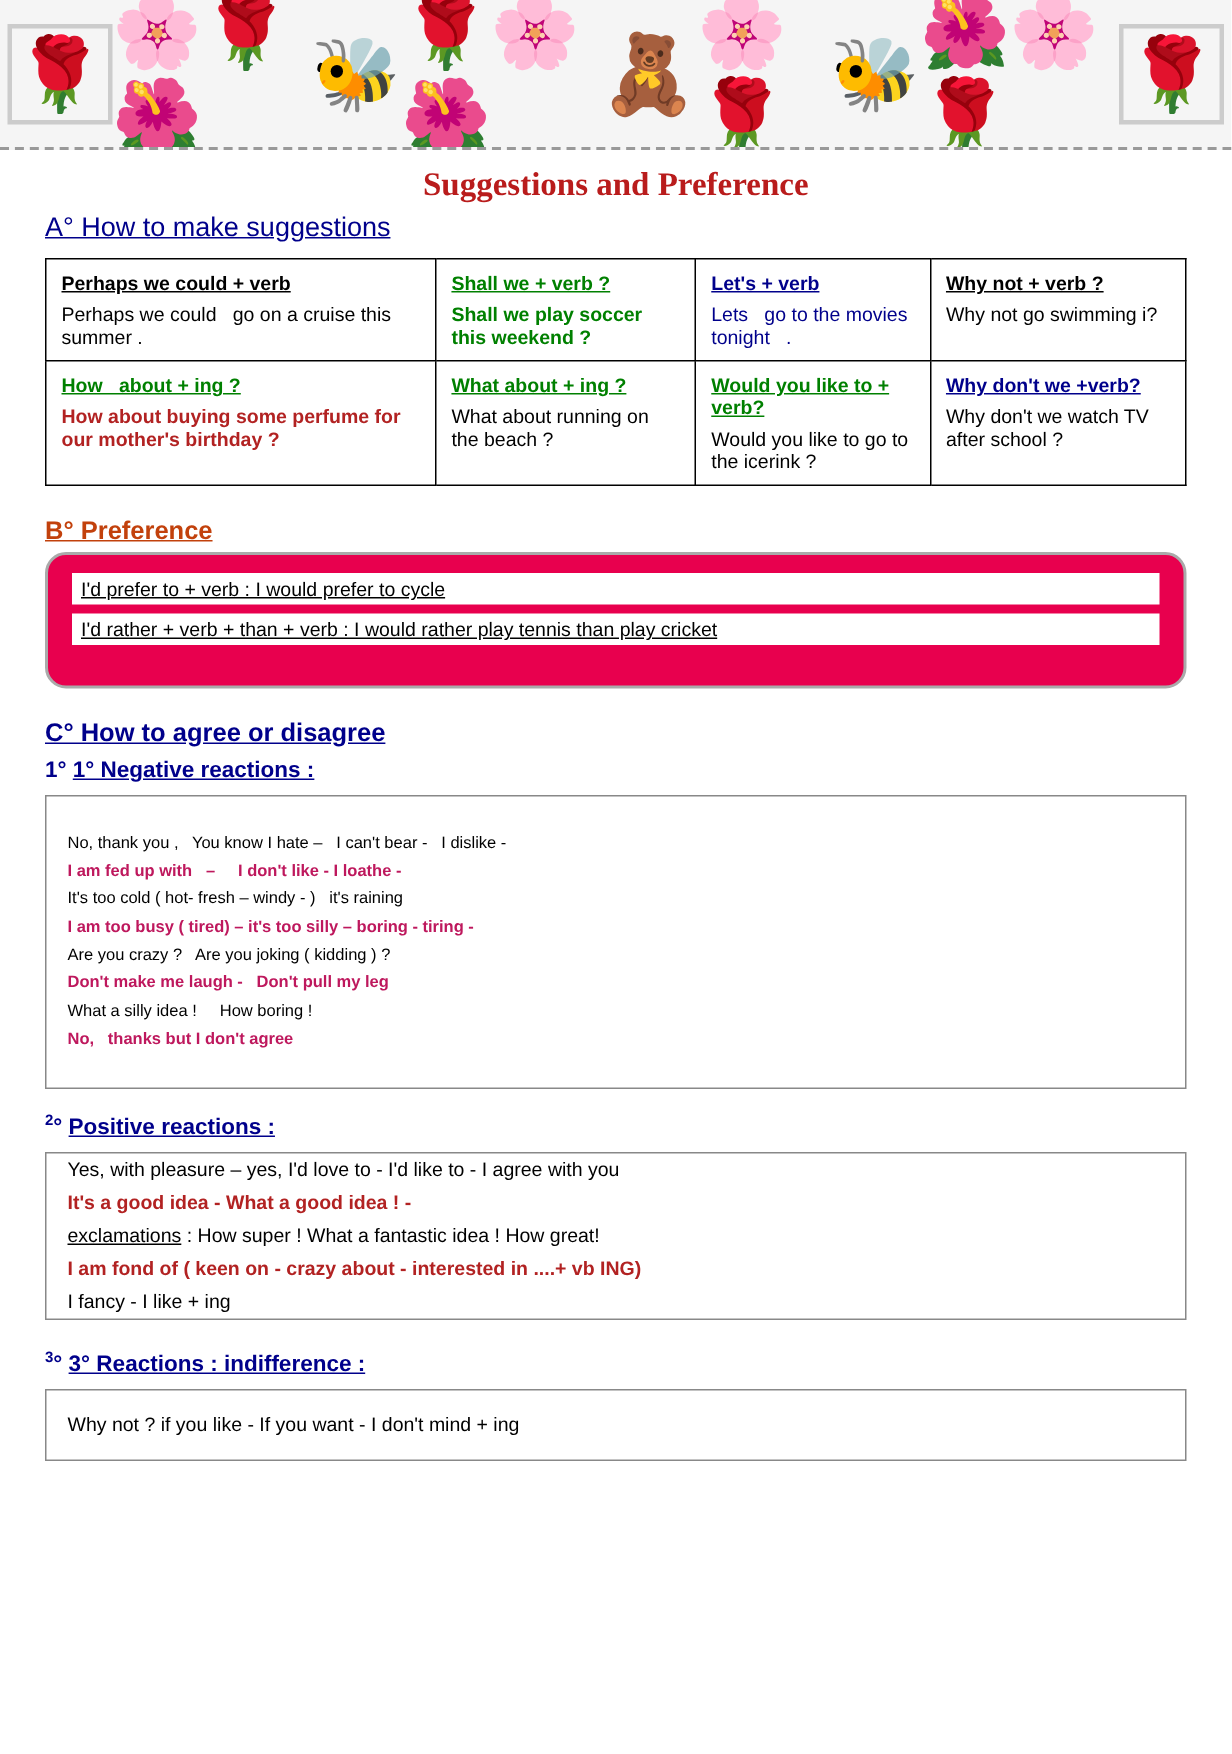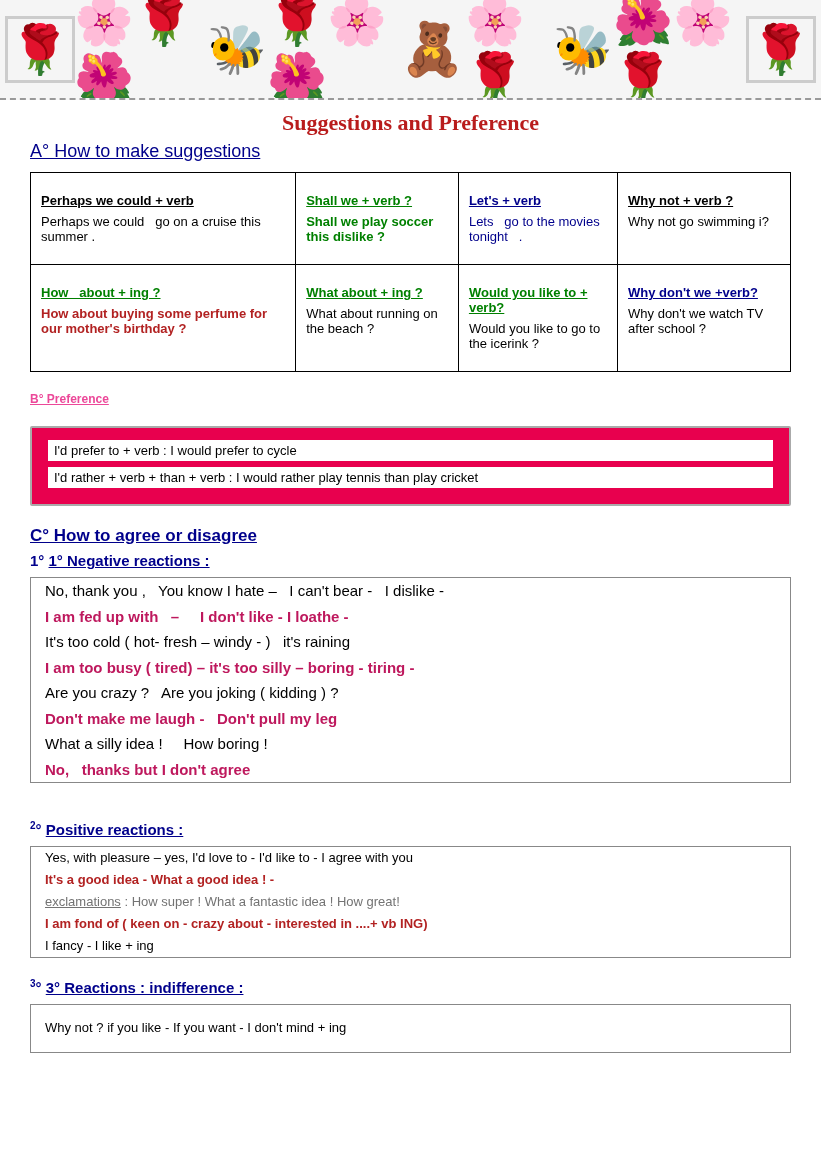--- a/index.html
+++ b/index.html
@@ -59,21 +59,21 @@
 
     .suggestions-table {
       width: 100%;
       border-collapse: collapse;
       margin-bottom: 20px;
       border: 1px solid #000;
     }
 
     .suggestions-table td {
       border: 1px solid #000;
-      padding: 20px 10px;
+      padding: 8px 10px;
       vertical-align: top;
       font-size: 13px;
     }
 
     .col-header {
       text-decoration: underline;
       font-weight: bold;
       color: #000;
       display: block;
       margin-bottom: 6px;
@@ -103,45 +103,46 @@
     .example-red {
       color: #b22222;
       font-weight: bold;
     }
 
     .example-blue {
       color: #00008B;
     }
 
     .section-b-heading {
-      font-size: 12px;
-      font-weight: bold;
-      color: #ec4899;
-      text-decoration: underline;
-      margin-bottom: 20px;
+      font-size: 17px;
+      font-weight: bold;
+      color: #c2410c;
+      text-decoration: underline;
+      margin-bottom: 4px;
     }
 
     .preference-box {
       border: 2px solid #aaa;
       background: #e8004e;
       padding: 12px 16px;
       margin-bottom: 20px;
-      border-radius: 2px;
+      border-radius: 14px;
+      text-decoration: underline;
     }
 
     .preference-box p {
       font-size: 13px;
       color: #000;
       margin-bottom: 6px;
       background: #fff;
       padding: 3px 6px;
     }
 
     .preference-box p:last-child {
-      margin-bottom: 4px;
+      margin-bottom: 15px;
     }
 
     .section-c-heading {
       font-size: 17px;
       font-weight: bold;
       color: #00008B;
       text-decoration: underline;
       margin-bottom: 6px;
     }
 
@@ -151,23 +152,23 @@
       color: #00008B;
       margin-bottom: 8px;
     }
 
     .subsection-num {
       color: #00008B;
     }
 
     .reactions-box {
       border: 1.5px solid #888;
-      padding: 0 14px;
-      margin-bottom: 37px;
-      font-size: 15px;
+      padding: 22px 14px;
+      margin-bottom: 16px;
+      font-size: 11px;
       line-height: 1.7;
     }
 
     .reactions-box .line-black { color: #000; }
     .reactions-box .line-red { color: #be185d; font-weight: bold; }
 
     .positive-box {
       border: 1.5px solid #888;
       padding: 0 14px;
       margin-bottom: 20px;
@@ -212,21 +213,21 @@
 
   <table class="suggestions-table">
     <tbody>
         <tr>
       <td>
         <span class="col-header">Perhaps we could + verb</span>
         <span>Perhaps we could &nbsp; go on a cruise this summer .</span>
       </td>
       <td>
         <span class="col-header-green">Shall we + verb ?</span>
-        <span class="example-green">Shall we play soccer this dislike ?</span>
+        <span class="example-green">Shall we play soccer this weekend ?</span>
       </td>
       <td>
         <span class="col-header-blue">Let's + verb</span>
         <span class="example-blue">Lets &nbsp; go to the movies tonight &nbsp; .</span>
       </td>
       <td>
         <span class="col-header">Why not + verb ?</span>
         <span>Why not go swimming i?</span>
       </td>
     </tr>
@@ -277,21 +278,21 @@
   </div>
 
   <div class="subsection-heading">
     <span class="subsection-num num-superscript">2</span><span style="color:#00008B; font-size:15px;">° </span>
     <span style="text-decoration:underline; color:#00008B;">Positive   reactions  :</span>
   </div>
 
   <div class="positive-box">
     <div style="color:#000;">Yes, with pleasure – yes,  I'd love to  -  I'd like to  -  I agree with  you</div>
     <div style="color:#b22222; font-weight:bold;">It's a good idea  -  What a good idea !  -</div>
-    <div style="color:#737373;"><span style="text-decoration:underline;">exclamations</span>  :  How super !  What a fantastic idea  ! How great!</div>
+    <div style="color:#000000;"><span style="text-decoration:underline;">exclamations</span>  :  How super !  What a fantastic idea  ! How great!</div>
     <div style="color:#b22222; font-weight:bold;">I am fond of  ( keen on  - crazy about  - interested in ....+  vb ING)</div>
     <div style="color:#000;">I fancy   -   I like  + ing</div>
   </div>
 
   <div class="subsection-heading">
     <span class="subsection-num num-superscript">3</span><span style="color:#00008B; font-size:15px;">° </span>
     <span style="text-decoration:underline; color:#00008B;">3° Reactions  : indifference  :</span>
   </div>
 
   <div class="indifference-box">

